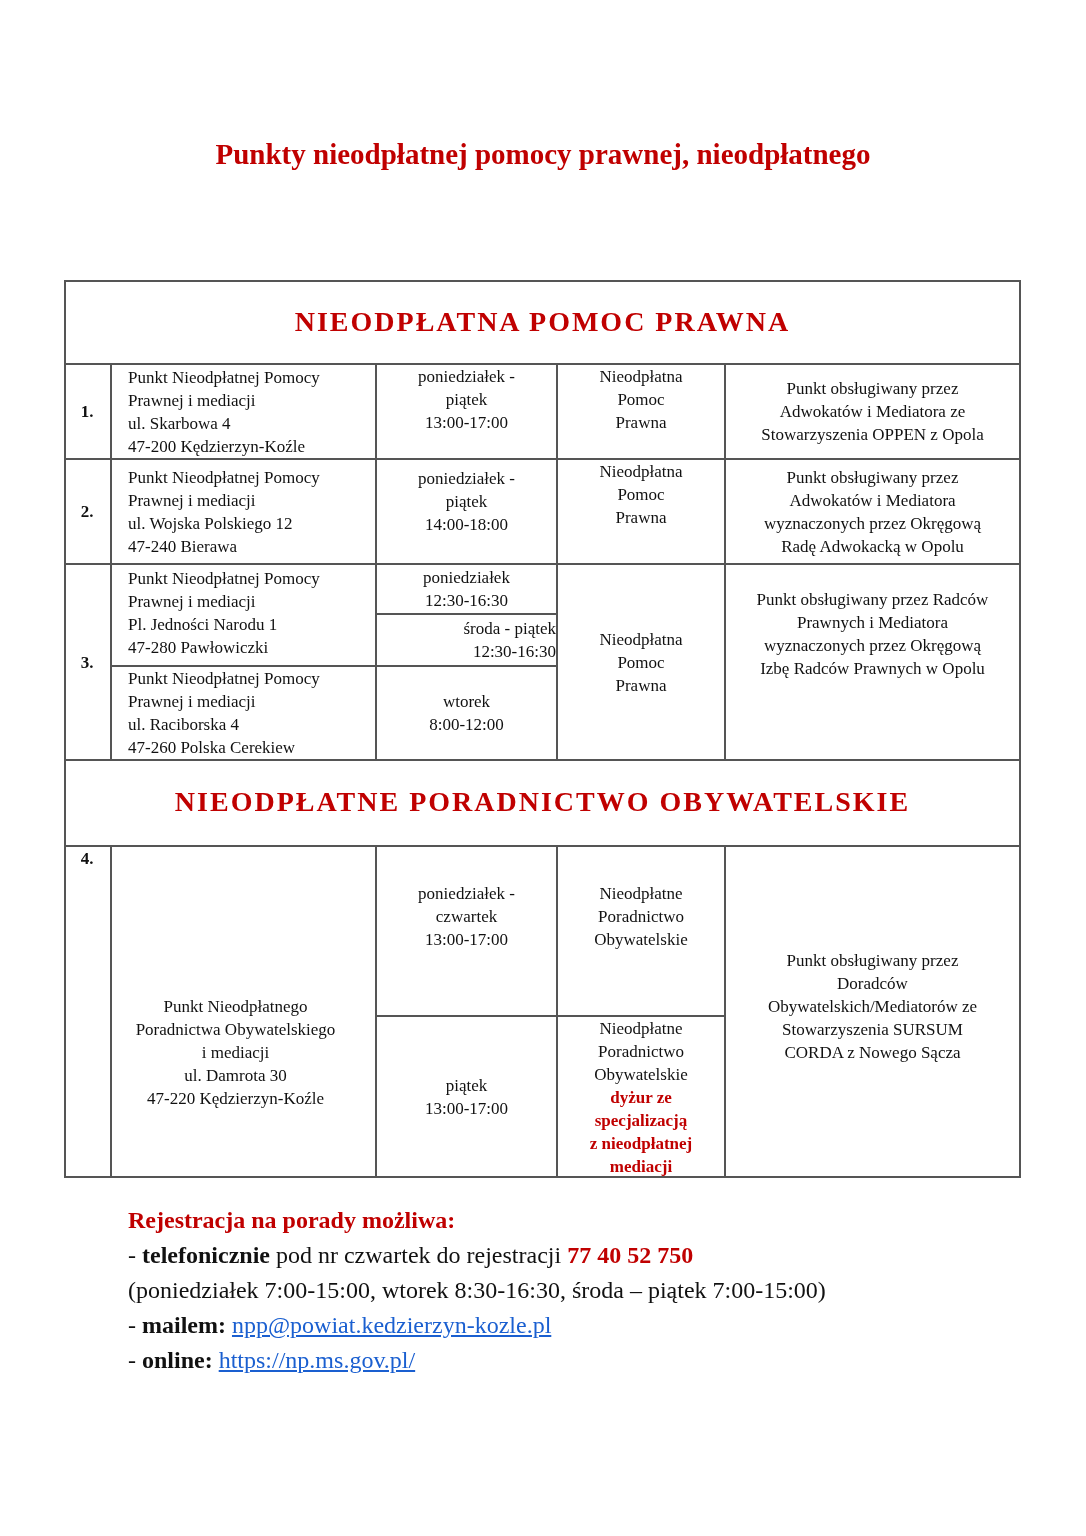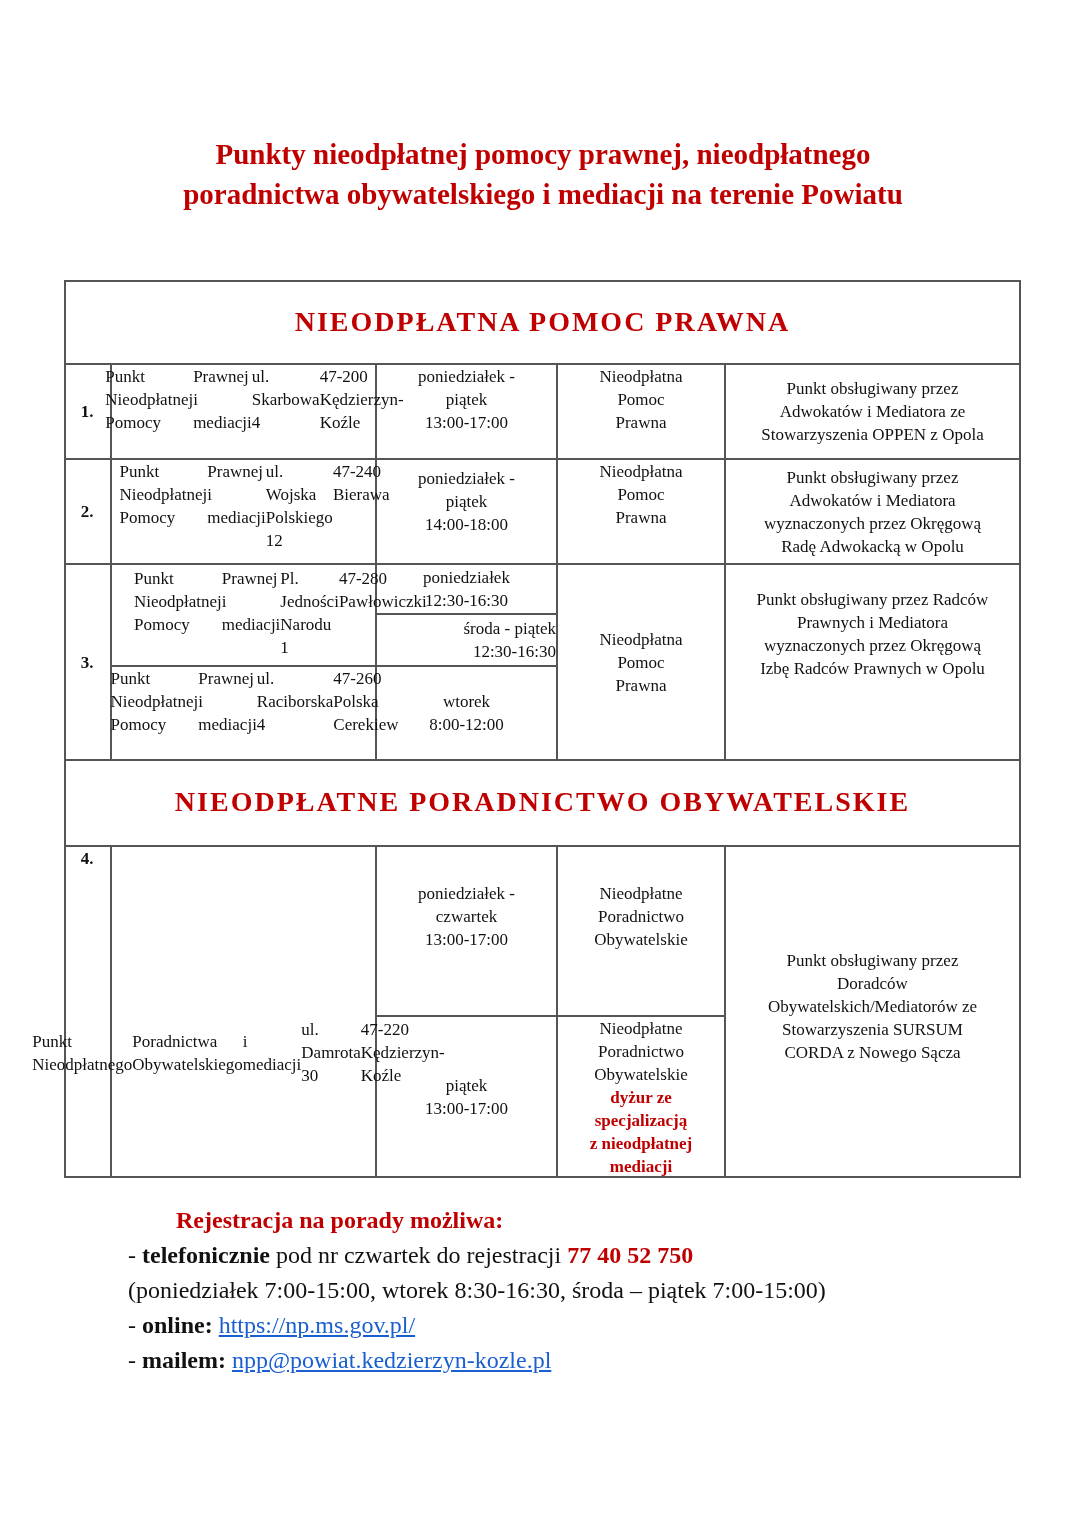--- a/index.html
+++ b/index.html
@@ -7,37 +7,36 @@
          font-family:"Liberation Serif", "DejaVu Serif", serif; color:#111; }
   .title { position:absolute; left:60px; width:966px; top:134px; text-align:center;
            color:#c00000; font-weight:bold; font-size:29px; line-height:40px; }
   .title div { white-space:nowrap; }
   .tbl { position:absolute; left:64px; top:280px; width:957px; height:898px;border-radius:12px; }
   .ln { position:absolute; background:#555; }
   .h { height:2px; }
   .v { width:2px; }
   .cell { position:absolute; font-size:17px; line-height:23px; box-sizing:border-box; }
   .c { text-align:center; display:flex; flex-direction:column; justify-content:center; align-items:center; }
-  .l { padding-left:22px; display:flex; flex-direction:row; justify-content:center; }
+  .l { padding-left:16px; display:flex; flex-direction:column; justify-content:center; }
   .num { font-weight:bold; font-size:17px; }
   .sect { position:absolute; left:0; width:957px; text-align:center; color:#c00000;
           font-weight:bold; font-size:28px; letter-spacing:2px; }
   .red-b { color:#c00000; font-weight:bold; }
   .reg { position:absolute; left:128px; top:1203px; font-size:24px; line-height:35px; white-space:nowrap; }
-  .reg .head { color:#c00000; font-weight:bold;margin-left:48px; }
+  .reg .head { color:#c00000; font-weight:bold; }
   .reg b { font-weight:bold; }
   .reg .phone { color:#c00000; font-weight:bold; }
   .reg a { color:#1a5fd0; text-decoration:underline; }
 </style>
 </head>
 <body>
 
 <div class="title">
   <div>Punkty nieodpłatnej pomocy prawnej, nieodpłatnego</div>
-  <div>poradnictwa obywatelskiego i mediacji na terenie Powiatu</div>
 </div>
 
 <div class="tbl">
 
   <div class="ln h" style="left:0;top:0;width:957px;"></div>
   <div class="ln h" style="left:0;top:896px;width:957px;"></div>
   <div class="ln v" style="left:0;top:0;height:898px;"></div>
   <div class="ln v" style="left:955px;top:0;height:898px;"></div>
 
   <div class="sect" style="top:26px;">NIEODPŁATNA POMOC PRAWNA</div>
@@ -189,15 +188,15 @@
     <div>Obywatelskich/Mediatorów ze</div>
     <div>Stowarzyszenia SURSUM</div>
     <div>CORDA z Nowego Sącza</div>
   </div>
 </div>
 
 <div class="reg">
   <div class="head">Rejestracja na porady możliwa:</div>
   <div><span>- </span><b>telefonicznie</b><span> pod nr czwartek do rejestracji </span><span class="phone">77 40 52 750</span></div>
   <div>(poniedziałek 7:00-15:00, wtorek 8:30-16:30, środa – piątek 7:00-15:00)</div>
+  <div><span>- </span><b>mailem:</b> <a href="#">npp@powiat.kedzierzyn-kozle.pl</a></div>
   <div><span>- </span><b>online:</b> <a href="#">https://np.ms.gov.pl/</a></div>
-  <div><span>- </span><b>mailem:</b> <a href="#">npp@powiat.kedzierzyn-kozle.pl</a></div>
 </div>
 
 </body></html>

